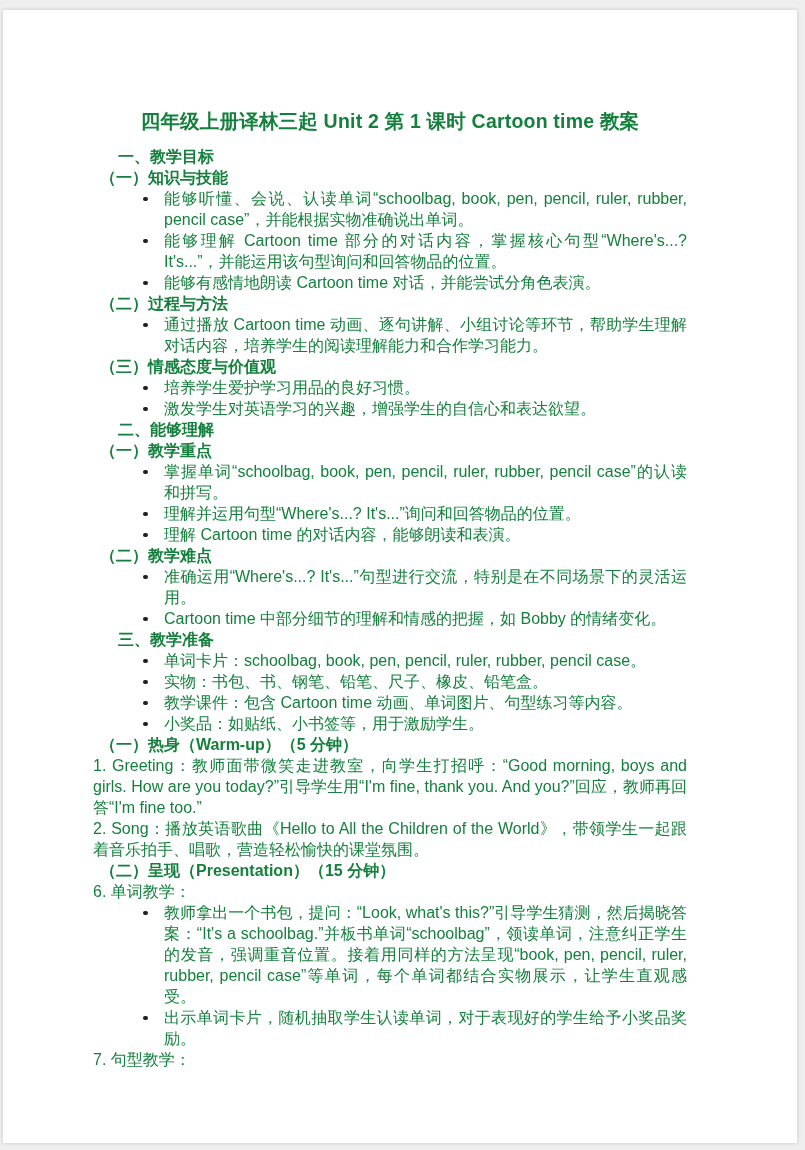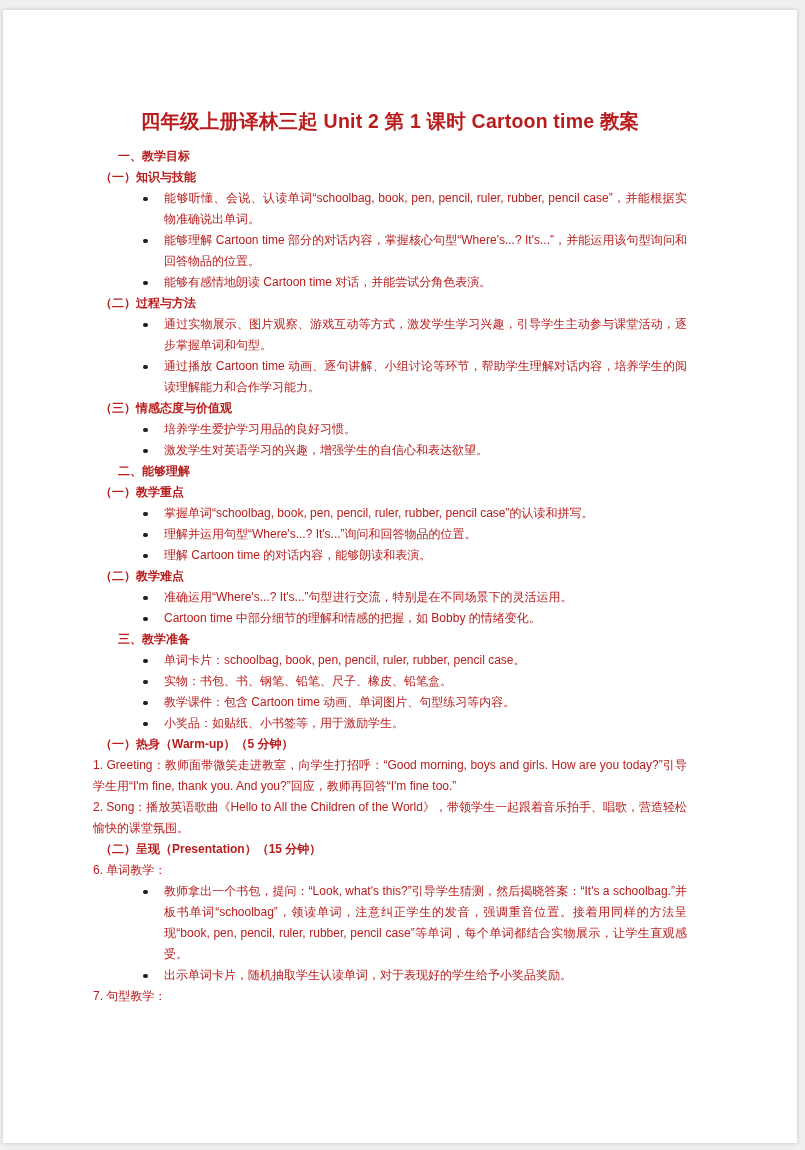--- a/index.html
+++ b/index.html
@@ -14,32 +14,32 @@
   .page {
     position: absolute;
     left: 3px;
     top: 10px;
     width: 794px;
     height: 1133px;
     background: #ffffff;
     box-shadow: 0 0 4px rgba(0,0,0,0.18);
     box-sizing: border-box;
     padding: 96px 110px 0 90px;
-    color: #b91c1c;
+    color: #15803d;
   }
   .doc-title {
     text-align: center;
     font-size: 19.5px;
     font-weight: bold;
     line-height: 30px;
     margin: 0 0 10px 0;
     letter-spacing: 0.2px;
   }
   .blocks {
-    font-size: 12px;
+    font-size: 16px;
     line-height: 21px;
     text-align: justify;
   }
   .blk { margin: 0; }
   .h1 {
     font-weight: bold;
     padding-left: 25px;
     text-align: left;
   }
   .h2 {
@@ -68,21 +68,20 @@
 
 <div class="page">
   <h1 class="doc-title">四年级上册译林三起 Unit 2 第 1 课时 Cartoon time 教案</h1>
   <div class="blocks">
       <div class="blk h1">一、教学目标</div>
       <div class="blk h2">（一）知识与技能</div>
       <div class="blk bullet">能够听懂、会说、认读单词“schoolbag, book, pen, pencil, ruler, rubber, pencil case”，并能根据实物准确说出单词。</div>
       <div class="blk bullet">能够理解 Cartoon time 部分的对话内容，掌握核心句型“Where's...? It's...”，并能运用该句型询问和回答物品的位置。</div>
       <div class="blk bullet">能够有感情地朗读 Cartoon time 对话，并能尝试分角色表演。</div>
       <div class="blk h2">（二）过程与方法</div>
-      <div class="blk bullet">通过实物展示、图片观察、游戏互动等方式，激发学生学习兴趣，引导学生主动参与课堂活动，逐步掌握单词和句型。</div>
       <div class="blk bullet">通过播放 Cartoon time 动画、逐句讲解、小组讨论等环节，帮助学生理解对话内容，培养学生的阅读理解能力和合作学习能力。</div>
       <div class="blk h2">（三）情感态度与价值观</div>
       <div class="blk bullet">培养学生爱护学习用品的良好习惯。</div>
       <div class="blk bullet">激发学生对英语学习的兴趣，增强学生的自信心和表达欲望。</div>
       <div class="blk h1">二、能够理解</div>
       <div class="blk h2">（一）教学重点</div>
       <div class="blk bullet">掌握单词“schoolbag, book, pen, pencil, ruler, rubber, pencil case”的认读和拼写。</div>
       <div class="blk bullet">理解并运用句型“Where's...? It's...”询问和回答物品的位置。</div>
       <div class="blk bullet">理解 Cartoon time 的对话内容，能够朗读和表演。</div>
       <div class="blk h2">（二）教学难点</div>

